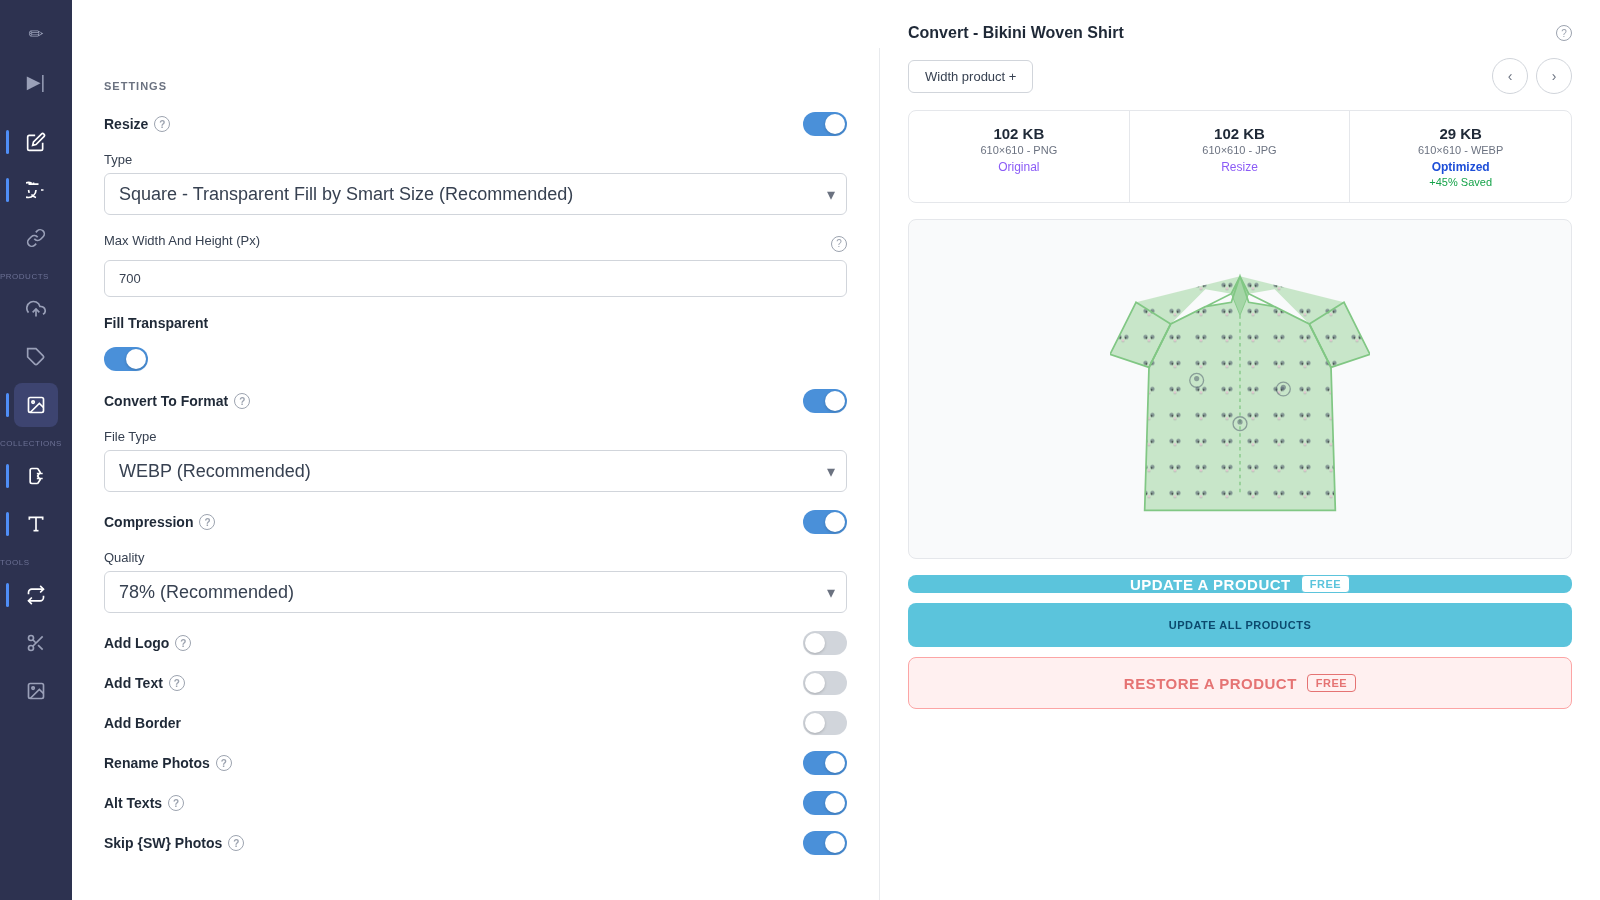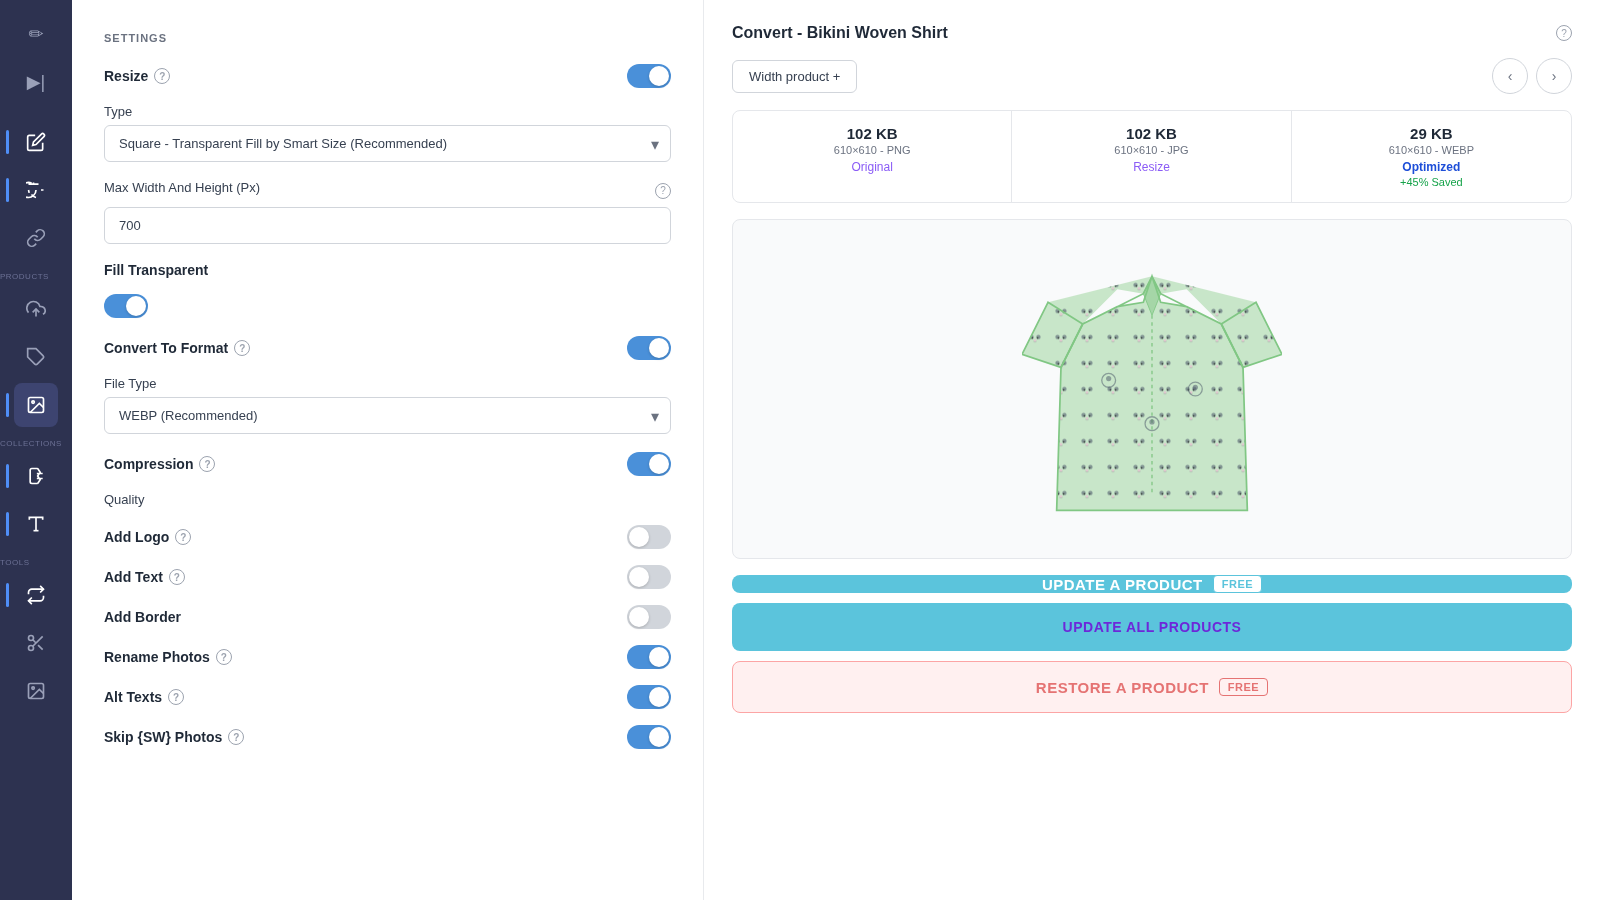--- a/index.html
+++ b/index.html
@@ -50,25 +50,26 @@
     
     .main {
       flex: 1;
       display: flex;
       background: #fff;
       overflow: hidden;
     }
 
     
     .settings-panel {
-      width: 632px;
+      width: 808px;
       padding: 32px 32px;
       overflow-y: auto;
       border-right: 1px solid #e8eaed;
       flex-shrink: 0;
+      margin-top: 48px;
     }
     .settings-title {
       font-size: 11px;
       font-weight: 700;
       color: #6b7280;
       text-transform: uppercase;
       letter-spacing: 1px;
       margin-bottom: 20px;
     }
 
@@ -125,21 +126,21 @@
     }
     .toggle.on::after { left: 22px; }
     .toggle.off::after { left: 2px; }
 
     
     .select-field {
       width: 100%;
       border: 1.5px solid #d1d5db;
       border-radius: 6px;
       padding: 10px 36px 10px 14px;
-      font-size: 13px;
+      font-size: 18px;
       color: #374151;
       background: #fff;
       appearance: none;
       cursor: pointer;
       position: relative;
     }
     .select-wrapper {
       position: relative;
     }
     .select-wrapper::after {
@@ -274,25 +275,25 @@
       font-weight: 700;
       cursor: pointer;
       display: flex; align-items: center; justify-content: center;
       gap: 10px;
       margin-bottom: 10px;
       letter-spacing: 0.5px;
     }
     .btn-update-all {
       width: 100%;
       background: #5bc4dc;
-      color: #6d28d9;
+      color: #0c4a6e;
       border: none;
       border-radius: 8px;
       padding: 16px;
-      font-size: 14px;
+      font-size: 11px;
       font-weight: 700;
       cursor: pointer;
       margin-bottom: 10px;
       letter-spacing: 0.5px;
     }
     .btn-restore {
       width: 100%;
       background: #fff0f0;
       color: #e57373;
       border: 1px solid #fca5a5;
@@ -477,20 +478,28 @@
     <div class="setting-row">
       <div class="setting-label">
         <span>Compression</span>
         <span class="help-icon">?</span>
       </div>
       <div class="toggle on"></div>
     </div>
 
     <div class="form-group">
       <div class="sub-label">Quality</div>
+      <div class="select-wrapper">
+        <select class="select-field">
+          <option>78% (Recommended)</option>
+          <option>60%</option>
+          <option>90%</option>
+          <option>100%</option>
+        </select>
+      </div>
     </div>
 
     <div class="setting-row">
       <div class="setting-label">
         <span>Add Logo</span>
         <span class="help-icon">?</span>
       </div>
       <div class="toggle off"></div>
     </div>
 

